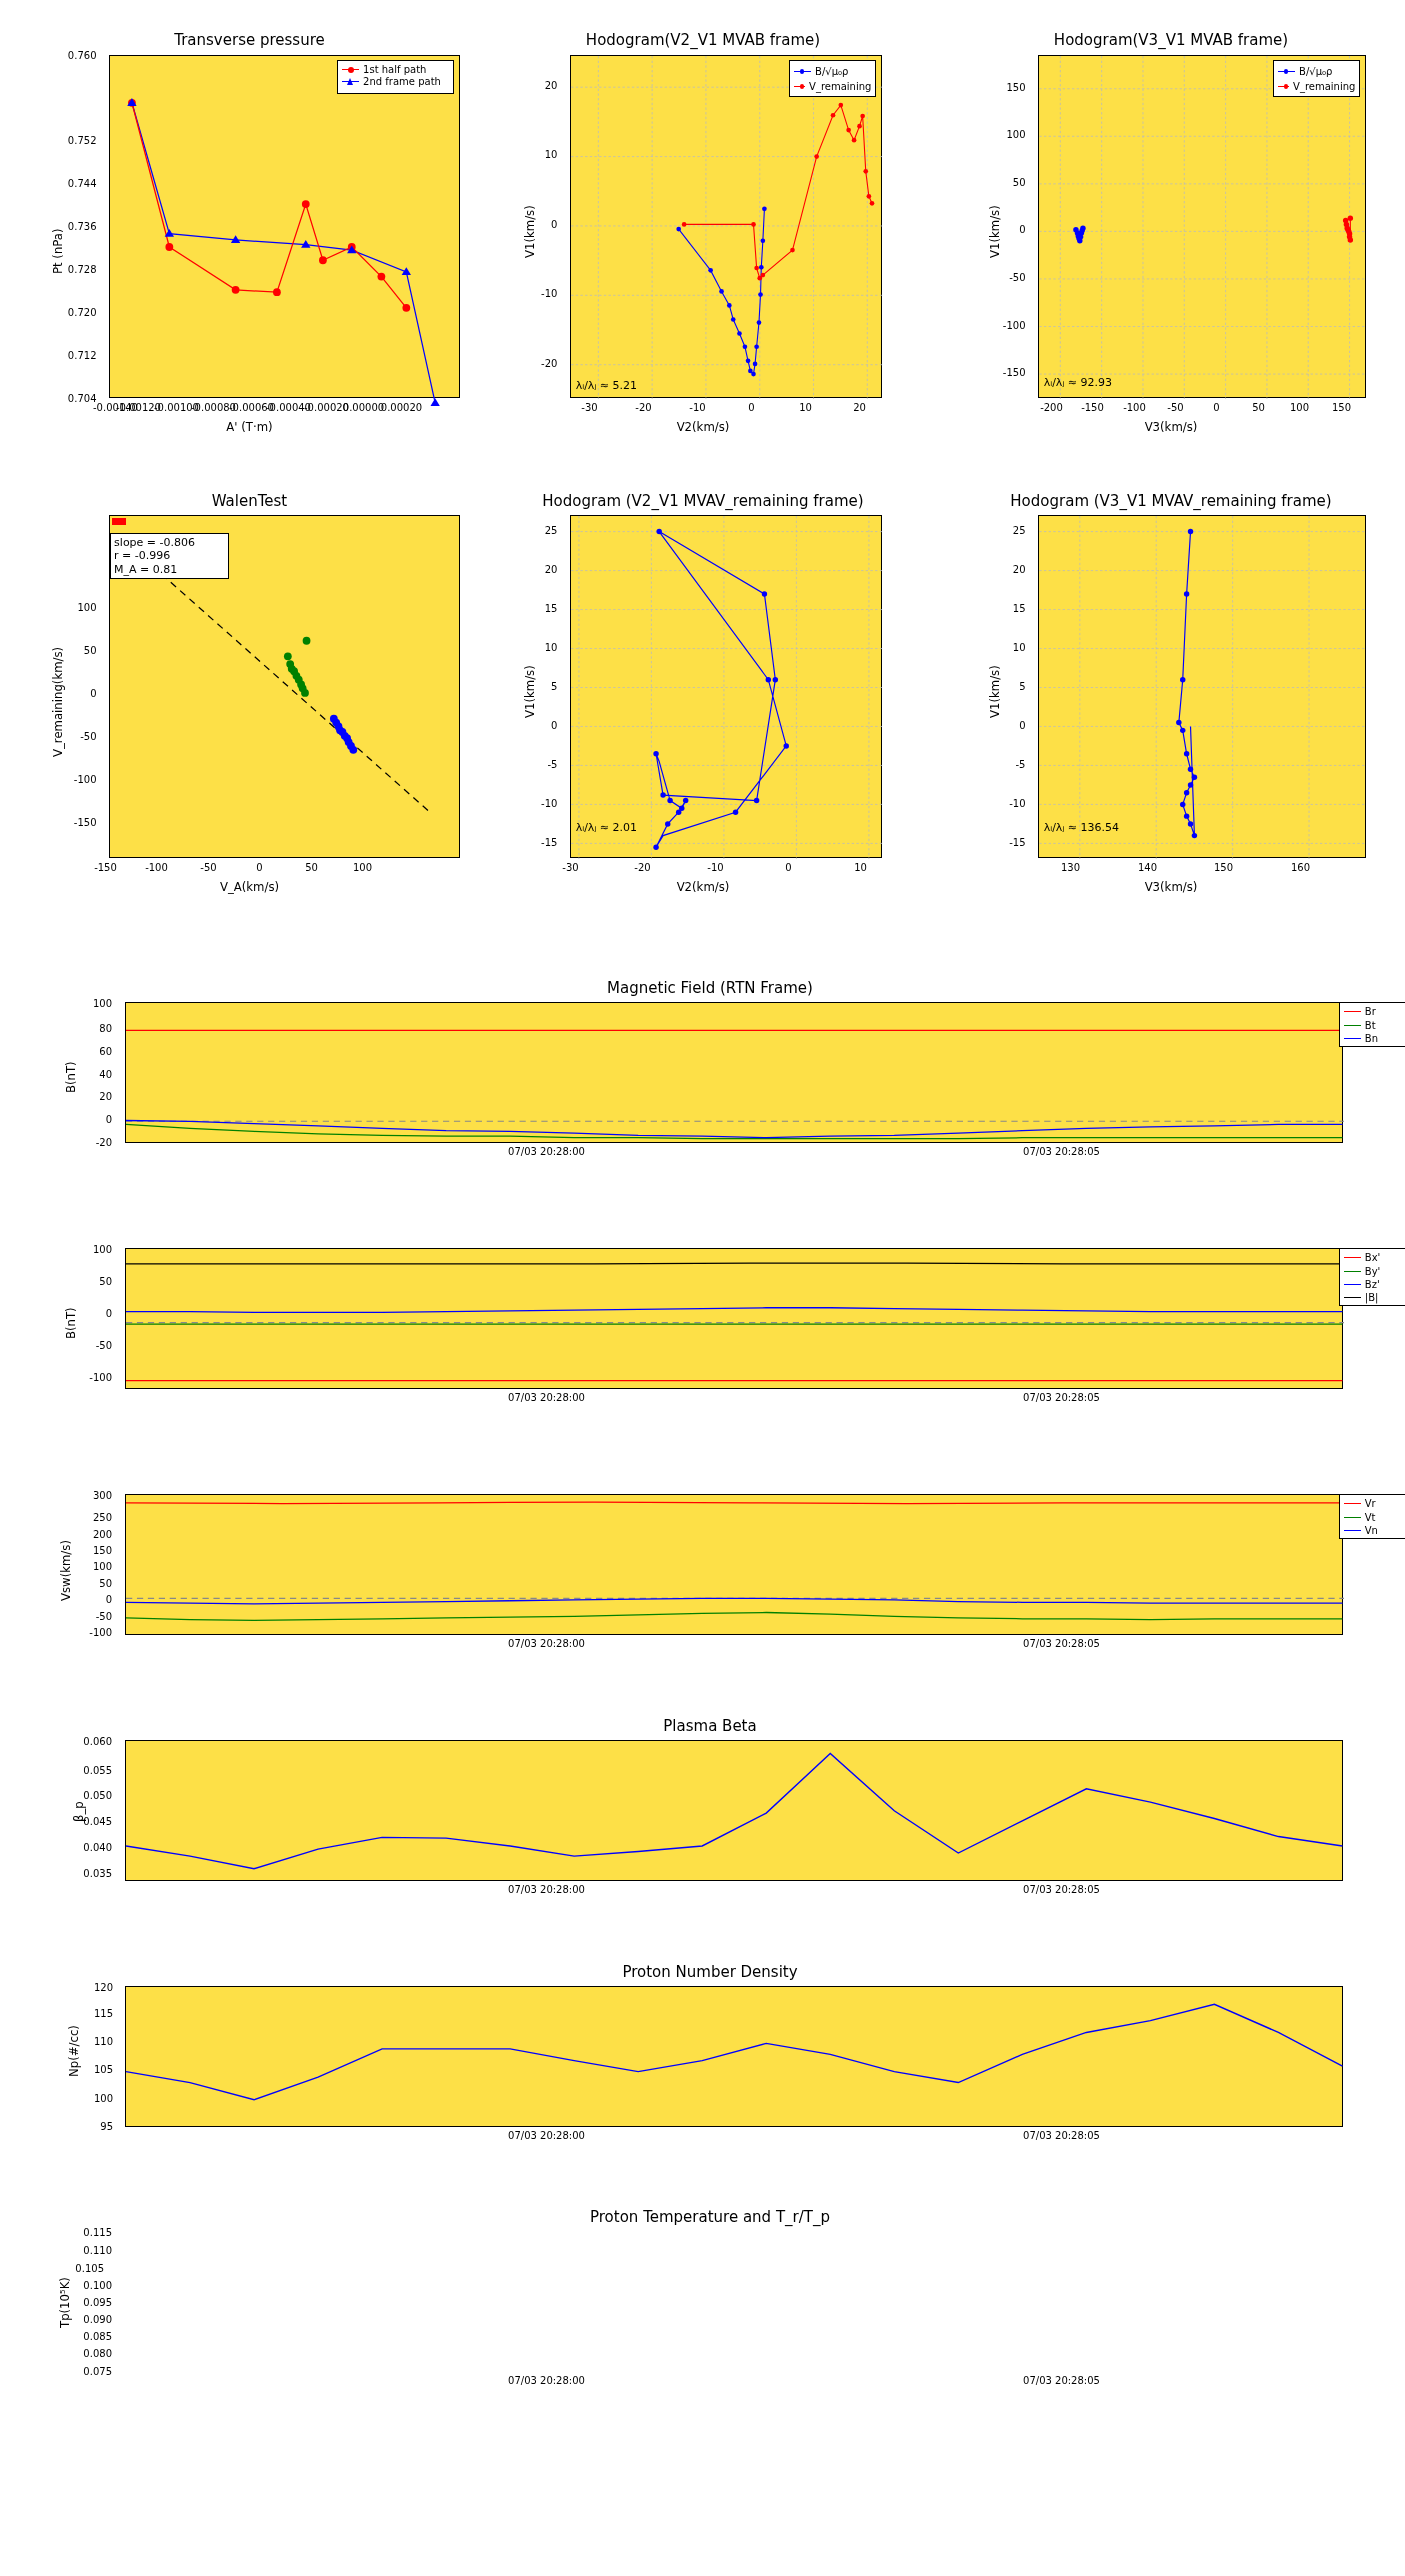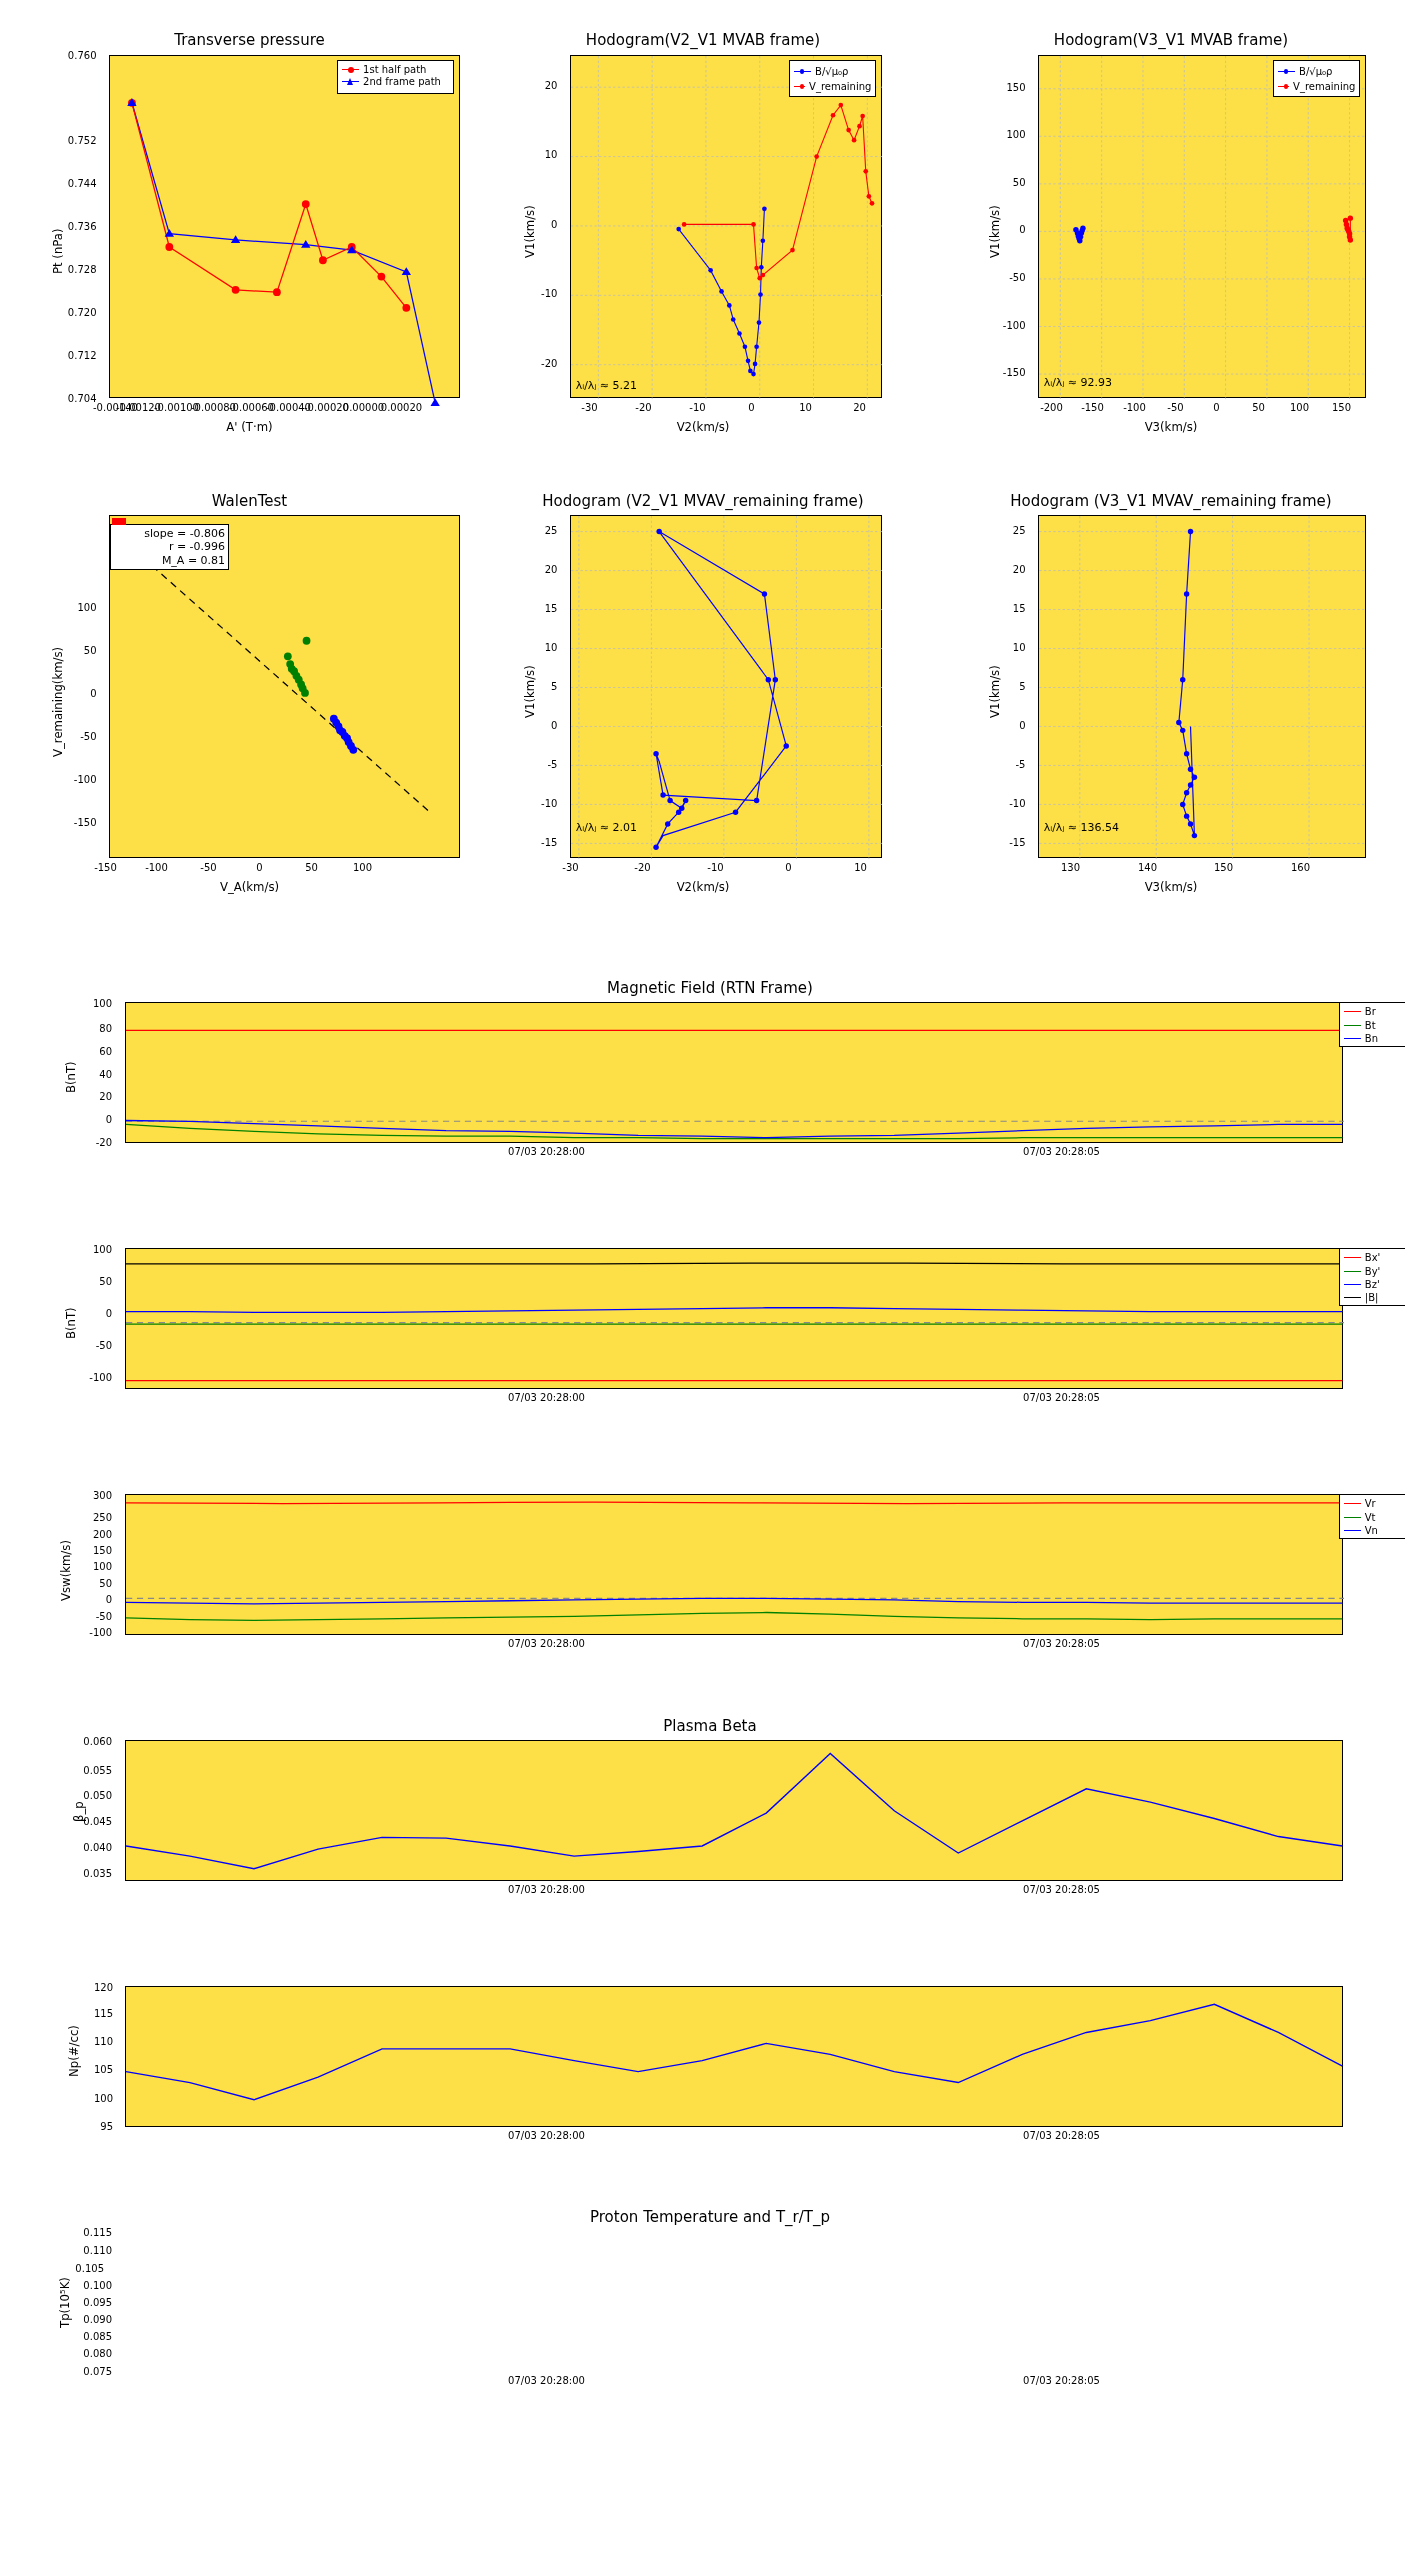--- a/index.html
+++ b/index.html
@@ -283,21 +283,21 @@
             <circle cx="293" cy="270" r="5"></circle>
           <circle cx="295" cy="275" r="5"></circle>
             <circle cx="298" cy="277" r="5"></circle>
             <circle cx="301" cy="282" r="5"></circle>
           <circle cx="304" cy="285" r="5"></circle>
             <circle cx="306" cy="290" r="5"></circle>
             <circle cx="309" cy="295" r="5"></circle>
           <circle cx="312" cy="300" r="5"></circle>
         </g>
       </svg>
-      <div class="textbox" style="left:0;top:8px;width:111px;text-align:right;">
+      <div class="textbox" style="left:0;top:17px;width:111px;">
         <div>slope = -0.806</div>
         <div>r = -0.996</div>
         <div>M_A = 0.81</div>
       </div>
       <div style="position:absolute;left:1.6px;top:1.6px;width:14px;height:7px;background:#ff0000;"></div>
     </div>
     <div class="ylabel" style="left:20px;top:281px;transform:rotate(-90deg);">V_remaining(km/s)</div>
     <div class="xlabel" style="left:0;top:404px;">V_A(km/s)</div>
     <div class="ticky" style="left:26.5px;top:341px;width:39px;">-150</div>
     <div class="ticky" style="left:26.5px;top:298px;width:39px;">-100</div>
@@ -551,20 +551,21 @@
     <div class="ticky" style="left:31px;top:136px;width:50px;">0.040</div>
     <div class="ticky" style="left:31px;top:110px;width:50px;">0.045</div>
     <div class="ticky" style="left:31px;top:84px;width:50px;">0.050</div>
     <div class="ticky" style="left:31px;top:59px;width:50px;">0.055</div>
     <div class="ticky" style="left:31px;top:30px;width:50px;">0.060</div>
     <div class="tickx" style="left:445px;top:178px;width:141px;">07/03 20:28:00</div>
     <div class="tickx" style="left:960px;top:178px;width:141px;">07/03 20:28:05</div>
   </div>
 
   <div class="panel" style="left:31px;top:1952px;width:1358px;height:211px;">
+    <div class="ptitle" style="top:11px;left:0;">Proton Number Density</div>
     <div class="axes" style="left:86px;top:34px;width:1218px;height:141px;">
       <svg width="1218" height="141" viewBox="0 0 1560 180" preserveAspectRatio="none">
         <polyline points="0,108 82,122 164,144 246,115 328,79 410,79 492,79 574,94 656,108 738,94 820,72 902,86 984,108 1066,122 1148,86 1230,58 1312,43 1394,22 1476,58 1558,101" fill="none" stroke="#0000ff" stroke-width="1.8"></polyline>
       </svg>
     </div>
     <div class="ylabel" style="left:36px;top:125px;transform:rotate(-90deg);">Np(#/cc)</div>
     <div class="ticky" style="left:41px;top:169px;width:41px;">95</div>
     <div class="ticky" style="left:41px;top:141px;width:41px;">100</div>
     <div class="ticky" style="left:41px;top:112px;width:41px;">105</div>
     <div class="ticky" style="left:41px;top:84px;width:41px;">110</div>

